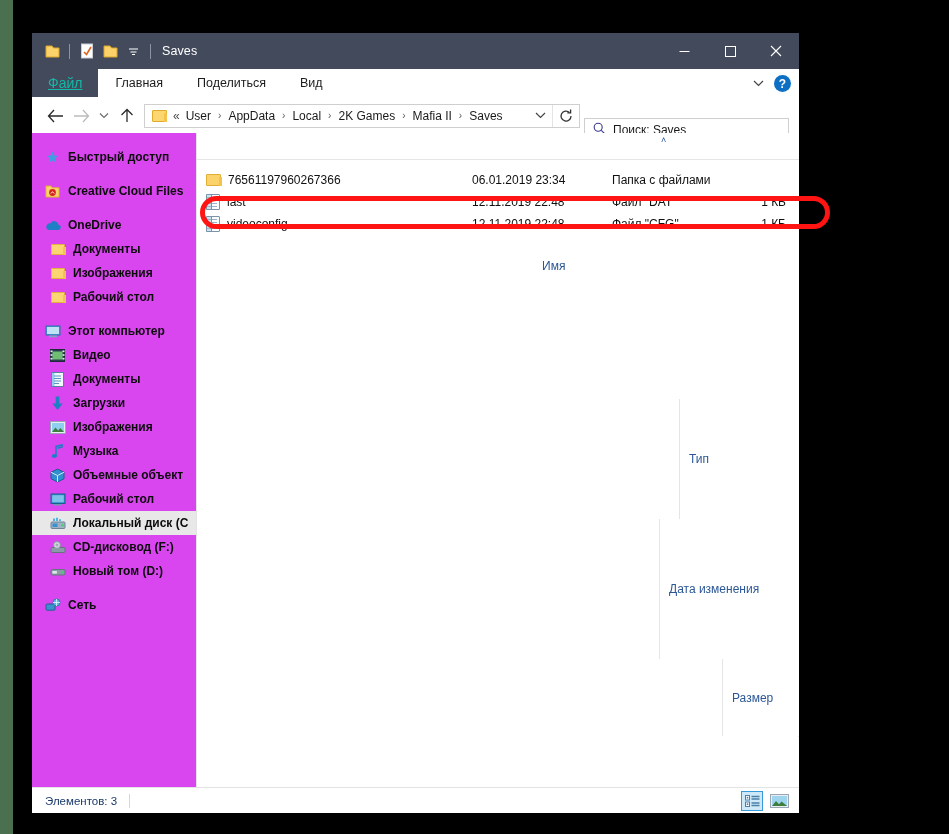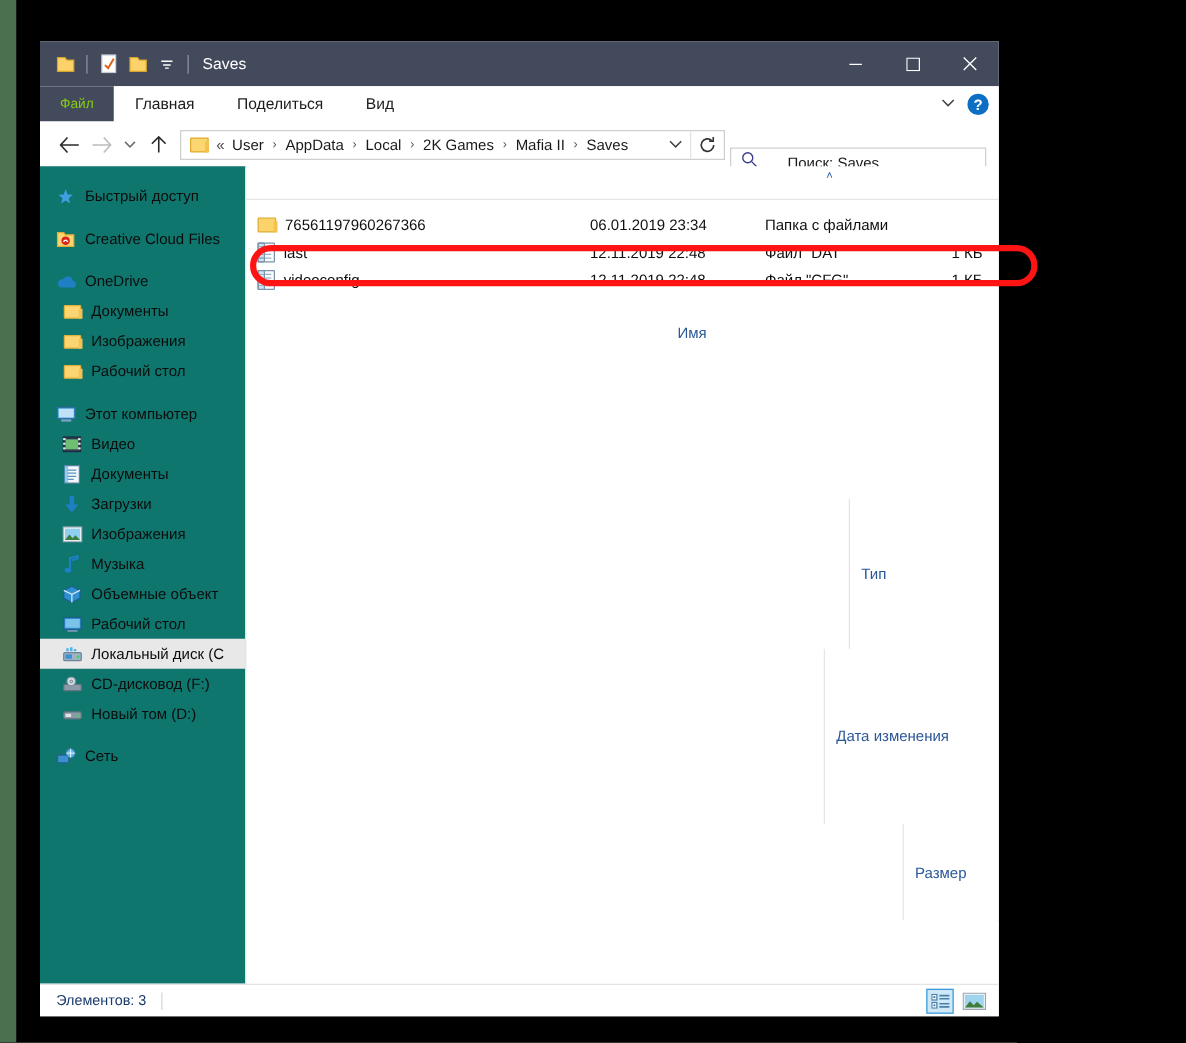--- a/index.html
+++ b/index.html
@@ -44,22 +44,22 @@
   }
   .wbtn svg { display: block; }
 
   
   .ribbon {
     height: 29px; flex: 0 0 29px; background: #ffffff;
     display: flex; align-items: stretch; position: relative;
     border-bottom: 1px solid #ffffff;
   }
   .tab-file {
-    background: #434a5c; color: #84cc16; font-size: 11px;
-    display: flex; align-items: center; padding: 0 16px;
+    background: #434a5c; color: #14b8a6; font-size: 14px;
+    display: flex; align-items: center; padding: 0 16px; text-decoration: underline;
   }
   .tab {
     color: #1c1c1c; font-size: 12.5px; display: flex; align-items: center;
     padding: 0 17px;
   }
   .ribbon-right {
     position: absolute; right: 8px; top: 0; height: 29px;
     display: flex; align-items: center; gap: 10px;
   }
   .chev-sm { color: #444; font-size: 11px; line-height: 1; }
@@ -102,31 +102,31 @@
     margin-left: auto; width: 24px; height: 22px; display: flex;
     align-items: center; justify-content: center; color: #444; flex: 0 0 auto;
   }
   .addr-div { width:1px; height:22px; background:#e3e3e3; flex:0 0 auto; }
   .refresh {
     width: 26px; height: 22px; display: flex; align-items: center; justify-content: center;
     color: #333; flex: 0 0 auto;
   }
   .searchbox {
     width: 205px; height: 24px; border: 1px solid #cfcfcf; background: #fff;
-    display: flex; align-items: center; gap: 24px; padding: 0 8px; flex: 0 0 auto; margin-top: 28px;
+    display: flex; align-items: center; gap: 7px; padding: 0 8px; flex: 0 0 auto; margin-top: 28px;
   }
   .search-ph { font-size: 12px; color: #1a1a1a; }
 
   
   .body { flex: 1 1 auto; display: flex; min-height: 0; }
 
   
   .sidebar {
-    width: 165px; flex: 0 0 165px; background: #0f766e;
-    border-right: 1px solid #e3e3e3; padding-top: 12px; overflow: hidden;
+    width: 165px; flex: 0 0 165px; background: #d946ef;
+    border-right: 1px solid #e3e3e3; padding-top: 12px; overflow: hidden; font-weight: bold;
   }
   .nav-item {
     height: 24px; display: flex; align-items: center; gap: 7px;
     font-size: 12px; color: #0c0c0c; white-space: nowrap;
   }
   .nav-item.sel { background: #e8e8e8; }
   .nav-item .ic { width: 17px; height: 17px; flex: 0 0 17px; display:flex; align-items:center; justify-content:center; }
   .lvl0 { padding-left: 12px; }
   .lvl1 { padding-left: 17px; }
   .nav-gap { height: 10px; }

